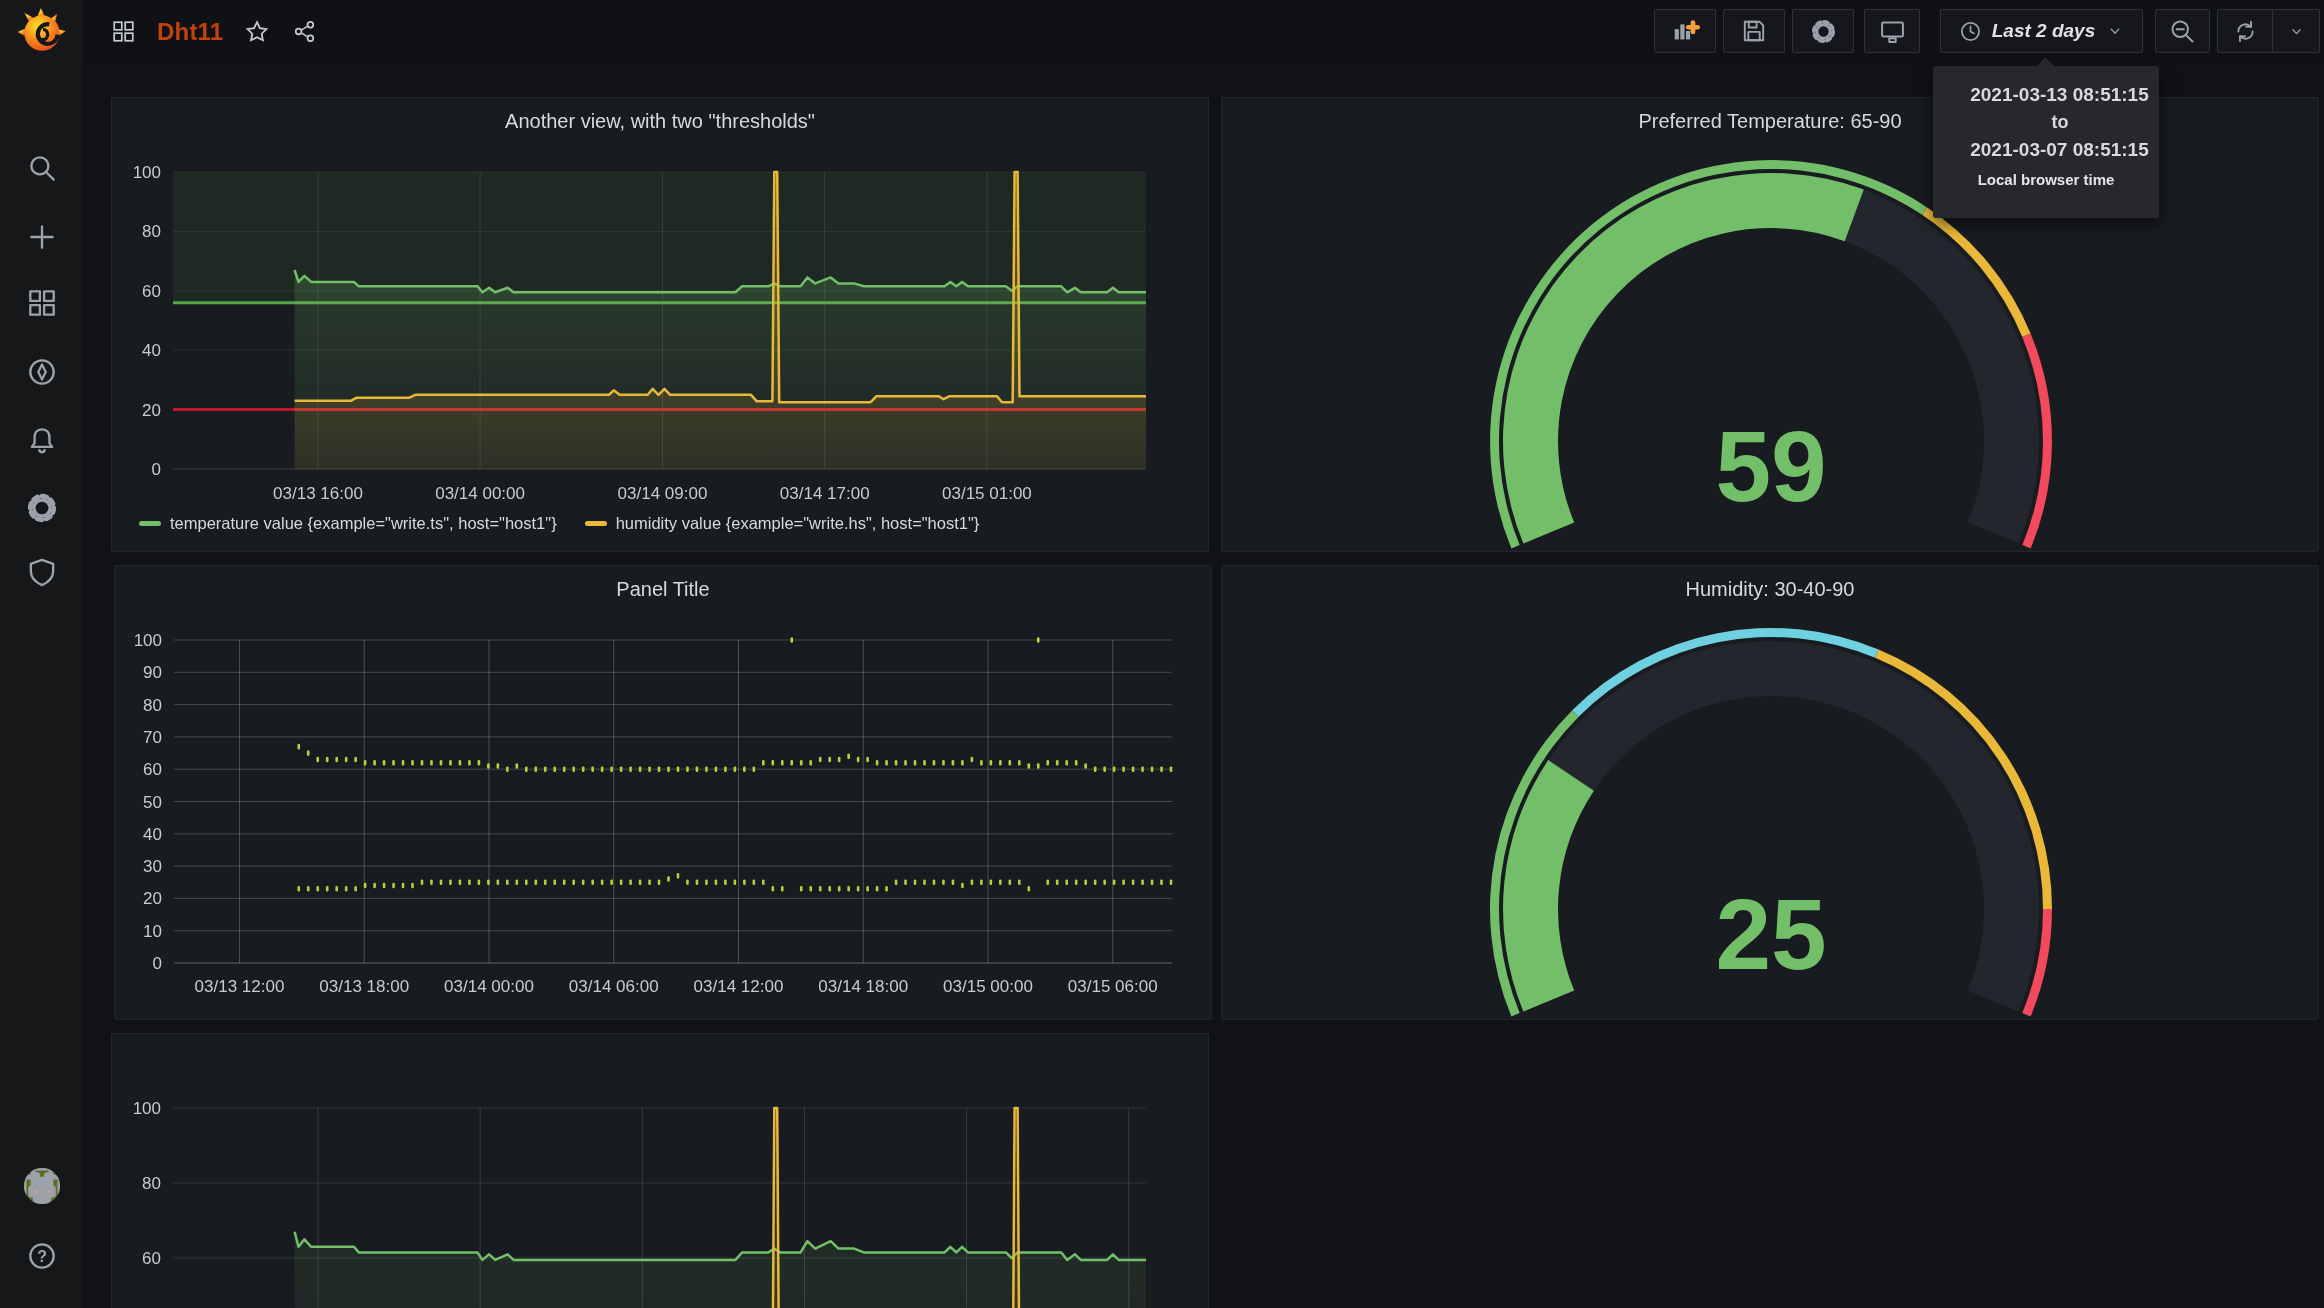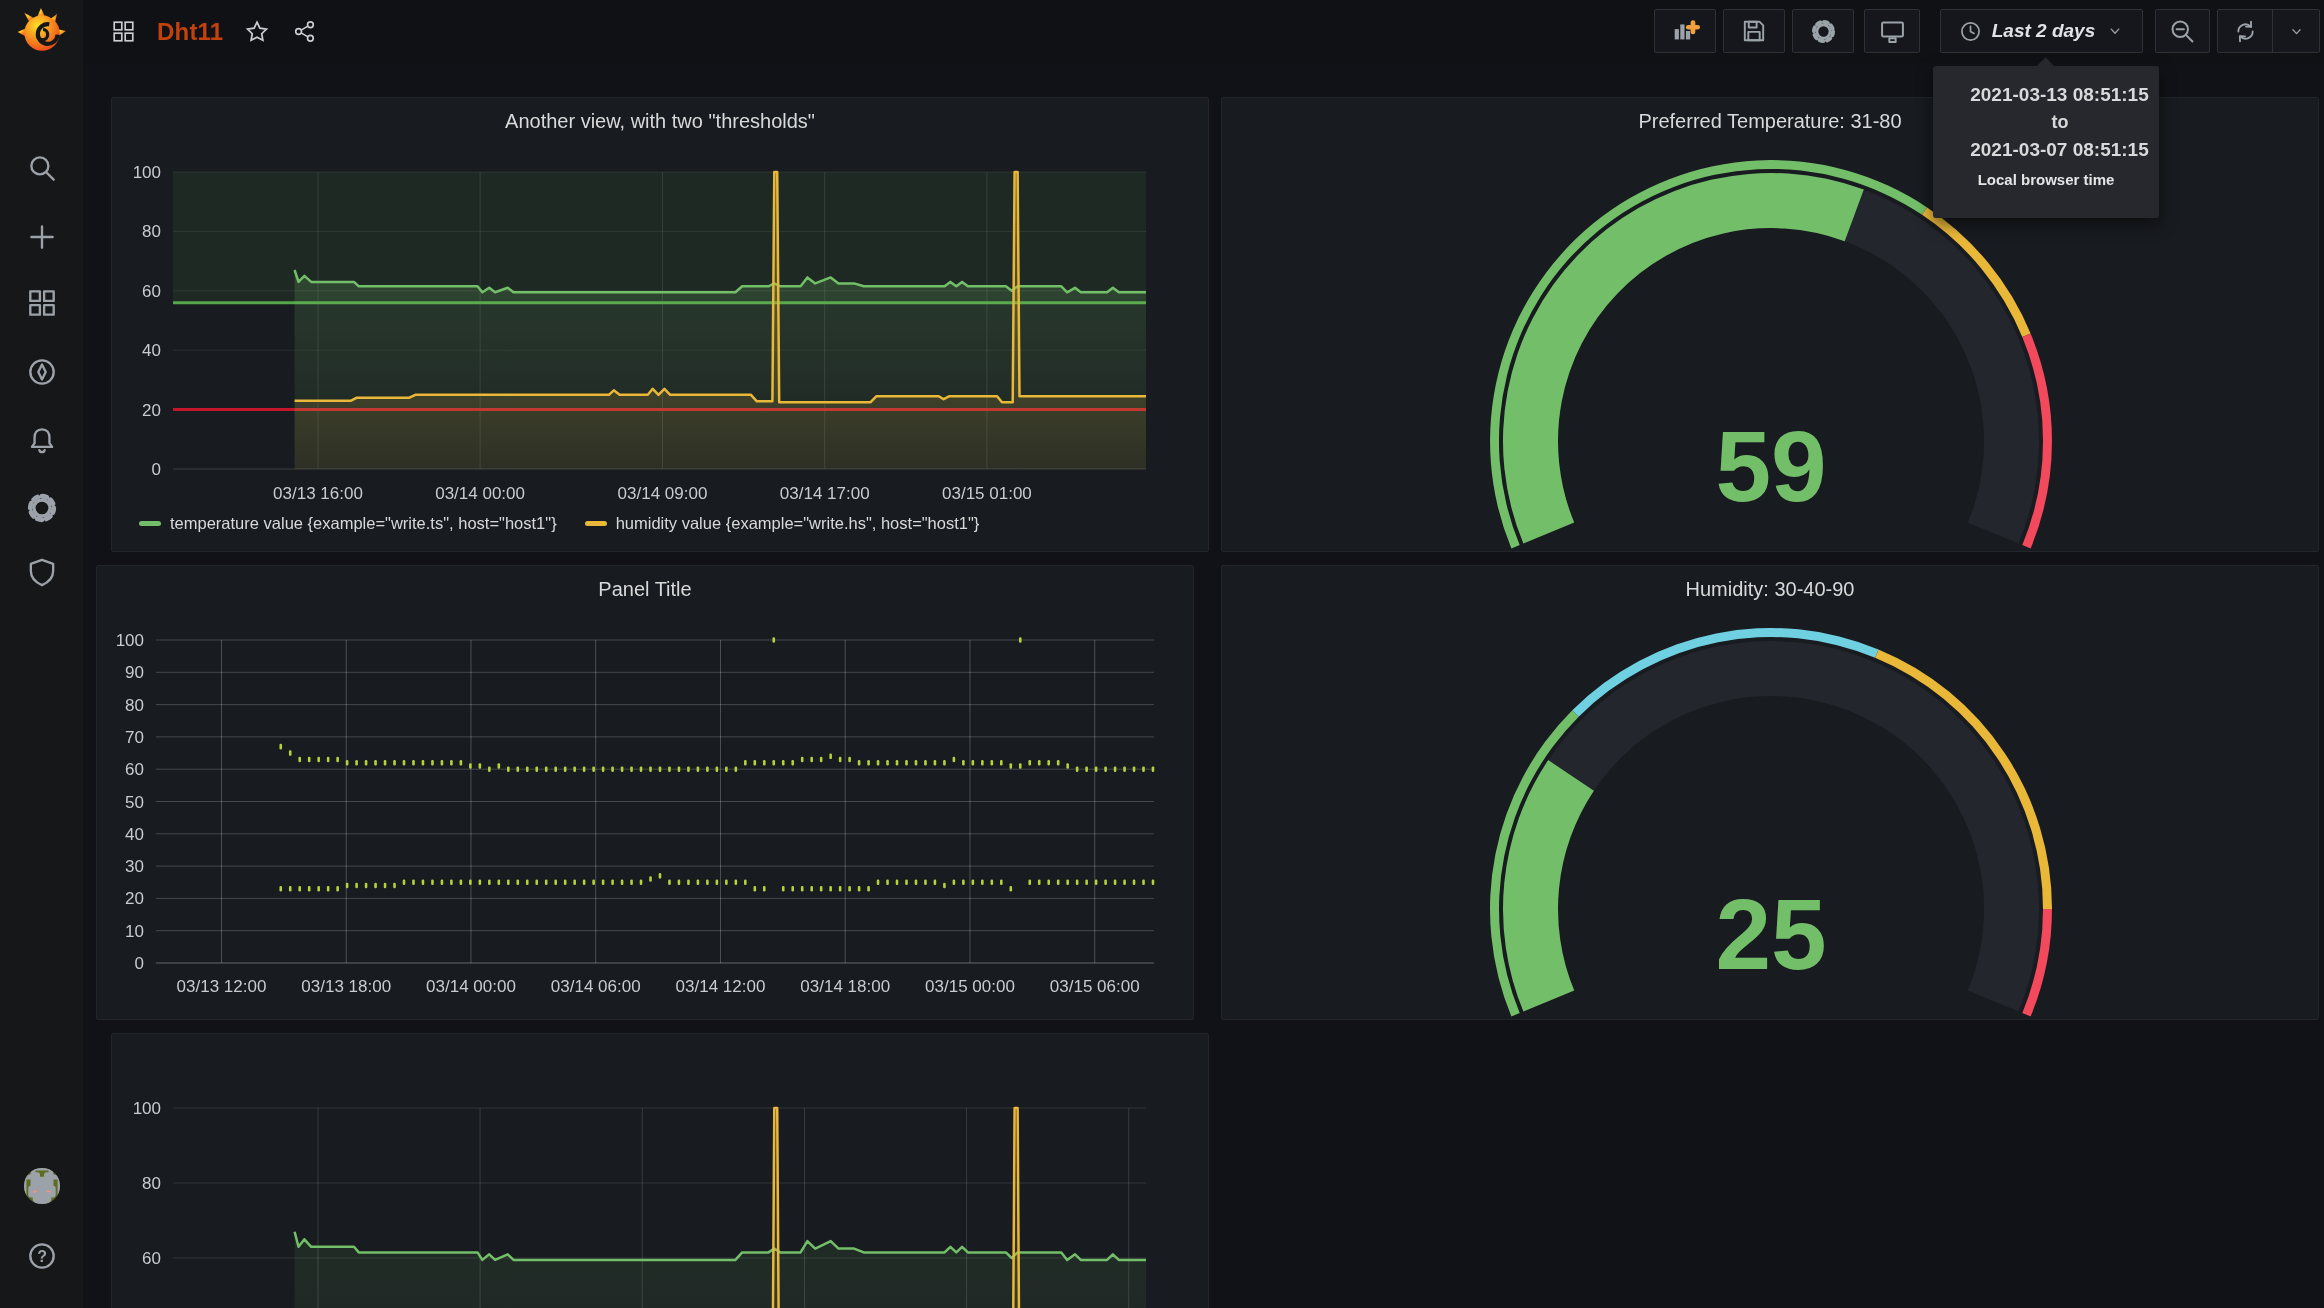--- a/index.html
+++ b/index.html
@@ -35,21 +35,21 @@
   
   .panel { position:absolute; width:1098px; height:455px; background:#181B1F; border:1px solid #22252B; border-radius:2px; }
   .panel h2 { position:absolute; top:12px; left:0; right:0; text-align:center; font-size:20px; font-weight:500; color:#D8D9DA; cursor:pointer; }
   .panel svg.chart { position:absolute; left:0; top:0; }
   .legend { position:absolute; left:27px; top:416px; display:flex; gap:28px; align-items:center; }
   .legend-item { display:flex; align-items:center; gap:9px; cursor:pointer; }
   .legend-swatch { width:22px; height:5px; border-radius:3px; }
   .legend-label { font-size:16.5px; color:#D8D9DA; }
   #p1 { left:111px; top:97px; }
   #p2 { left:1221px; top:97px; }
-  #p3 { left:96px; top:565px; }
+  #p3 { left:114px; top:565px; }
   #p4 { left:1221px; top:565px; }
   #p5 { left:111px; top:1033px; }
 </style>
 </head>
 <body>
 
 <aside class="sidebar">
   <div class="logo">
     <svg width="50" height="50" viewBox="0 0 48 48">
       <defs>
@@ -286,21 +286,21 @@
         <span class="legend-label">temperature value {example="write.ts", host="host1"}</span>
       </div>
       <div class="legend-item">
         <span class="legend-swatch" style="background: rgb(234, 184, 57);"></span>
         <span class="legend-label">humidity value {example="write.hs", host="host1"}</span>
       </div>
     </div>
 </section>
 
 <section class="panel" id="p2">
-  <h2>Preferred Temperature: 31-80</h2>
+  <h2>Preferred Temperature: 65-90</h2>
   <svg class="chart" width="1098" height="455">
       <path d="M301.4 445.6 A268 268 0 1 1 796.6 445.6 L745.8 424.5 A213 213 0 1 0 352.2 424.5 Z" fill="#23262C"></path>
       <path d="M301.4 445.6 A268 268 0 0 1 641.8 91.6 L622.7 143.2 A213 213 0 0 0 352.2 424.5 Z" fill="#73BF69"></path>
       <path d="M289.4 450.5 A281 281 0 0 1 705.1 109.4 L700.1 116.8 A272 272 0 0 0 297.7 447.1 Z" fill="#73BF69"></path>
       <path d="M705.1 109.4 A281 281 0 0 1 808.6 235.5 L800.3 238.9 A272 272 0 0 0 700.1 116.8 Z" fill="#EAB839"></path>
       <path d="M808.6 235.5 A281 281 0 0 1 808.6 450.5 L800.3 447.1 A272 272 0 0 0 800.3 238.9 Z" fill="#F2495C"></path>
       <text x="549" y="368" text-anchor="middle" dominant-baseline="central" font-size="100" font-weight="700" fill="#73BF69">59</text>
     </svg>
 </section>
 

